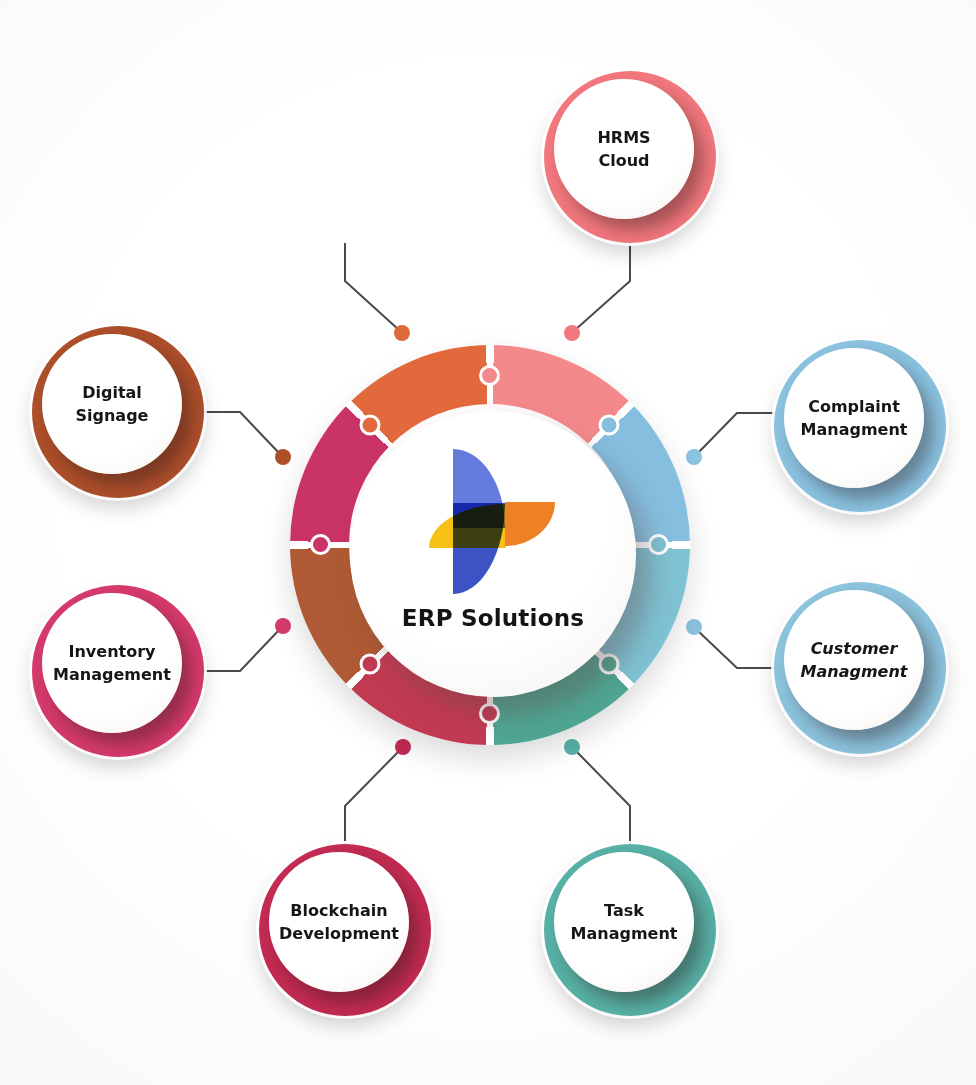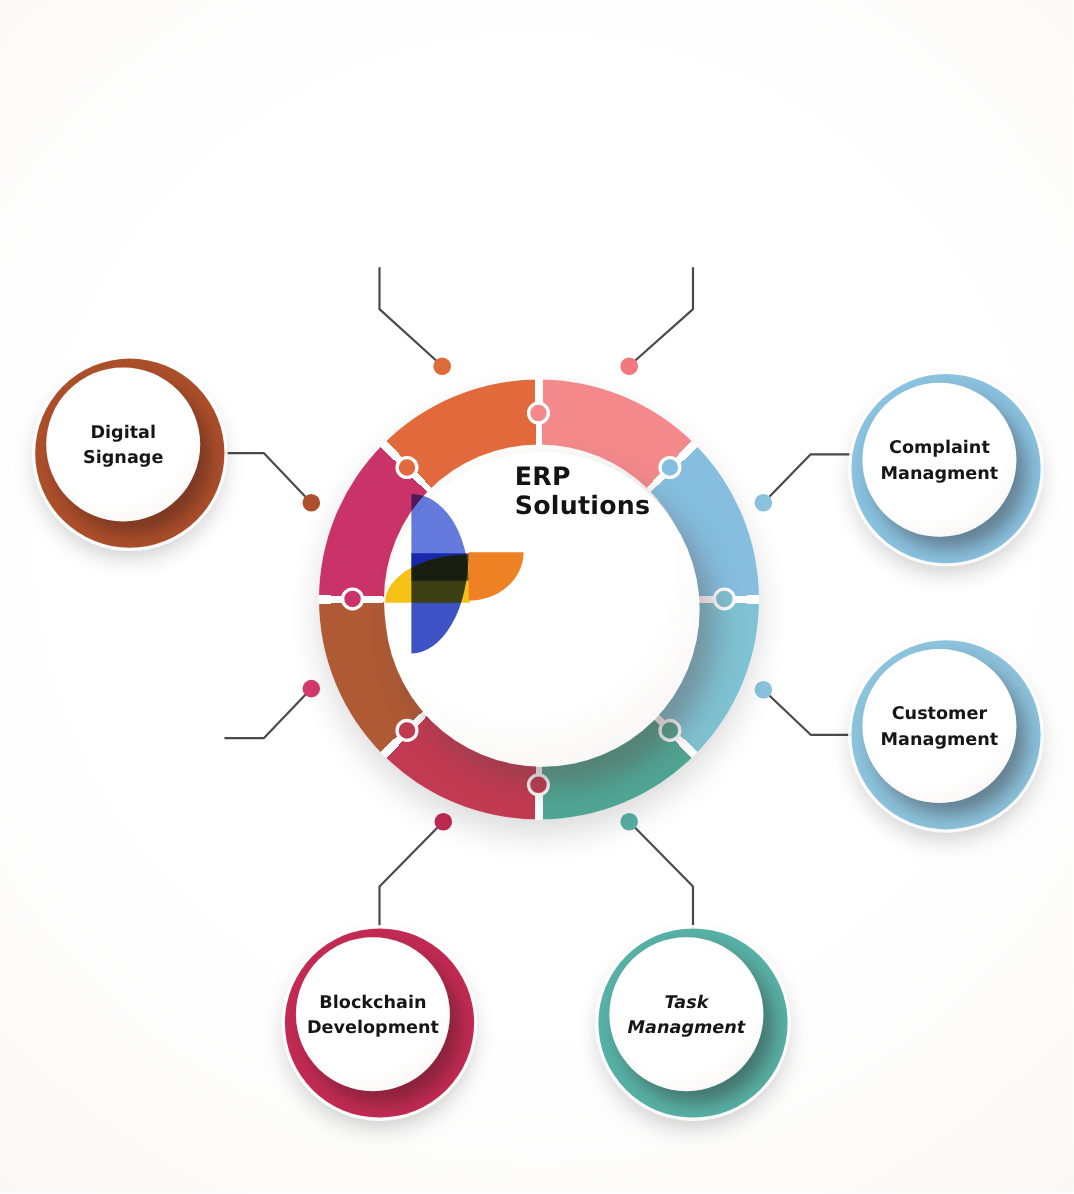--- a/index.html
+++ b/index.html
@@ -17,21 +17,21 @@
   .center{position:absolute;left:290px;top:345px;width:400px;height:400px;}
   .ring{position:absolute;inset:0;border-radius:50%;
         box-shadow:0 14px 30px rgba(0,0,0,.14);}
   .hole{position:absolute;left:59px;top:59px;width:282px;height:282px;border-radius:50%;background:#fdfcfb;}
   .nub{position:absolute;left:calc(50% - 11px);top:calc(50% - 11px);
        width:15px;height:15px;border:3.5px solid #fff;border-radius:50%;
        transform:rotate(var(--a)) translateY(-169px);}
   .disc{position:absolute;left:60px;top:66px;width:286px;height:286px;border-radius:50%;
         background:radial-gradient(circle at 42% 35%, #ffffff 55%, #f3f0ee 100%);
         box-shadow:14px 18px 26px rgba(95,70,70,.38);
-        display:flex;align-items:flex-start;}
+        display:flex;flex-direction:column;align-items:center;}
   .logo{position:relative;width:128px;height:146px;margin-top:38px;}
   .petal{position:absolute;display:block;}
   .p-yellow{left:0;top:55px;width:77px;height:44px;border-radius:100% 0 0 0;}
   .p-orange{left:76px;top:53px;width:50px;height:44px;border-radius:0 0 100% 0;}
   .p-blue-top{left:24px;top:0;width:52px;height:79px;border-radius:0 100% 0 0;
               mix-blend-mode:multiply;opacity:.88;}
   .p-blue-bottom{left:24px;top:54px;width:52px;height:91px;border-radius:0 0 100% 0;
               mix-blend-mode:multiply;opacity:.92;}
   .center-label{margin-top:10px;font-size:23px;font-weight:700;color:#141414;letter-spacing:.2px;}
   
@@ -39,22 +39,22 @@
              box-shadow:0 0 0 3px rgba(255,255,255,.9), 0 10px 20px rgba(0,0,0,.18);}
   .s-disc{position:absolute;left:10px;top:8px;width:140px;height:140px;border-radius:50%;
           background:radial-gradient(circle at 42% 35%, #ffffff 60%, #f2efec 100%);
           box-shadow:9px 11px 16px rgba(40,20,20,.38);
           display:flex;align-items:center;justify-content:center;}
   .s-label{text-align:center;font-size:16px;font-weight:700;color:#161616;line-height:1.45;}
   .s-label span{display:block;}
   .sat-manufacturing{left:259px;top:71px;}
   .sat-hrms{left:544px;top:71px;}
   .sat-complaint{left:774px;top:340px;}
-  .sat-customer{left:774px;top:582px;}
-  .sat-task{left:544px;top:844px;font-style:italic;}
+  .sat-customer{left:774px;top:582px;font-style:italic;}
+  .sat-task{left:544px;top:844px;}
   .sat-blockchain{left:259px;top:844px;}
   .sat-digital{left:32px;top:585px;}
   .sat-inventory{left:32px;top:326px;}
 </style>
 </head>
 <body>
 
 <div class="canvas">
 
   <svg class="connectors" viewBox="0 0 976 1085">
@@ -108,20 +108,28 @@
         <span class="petal p-yellow" style="background: rgb(246, 193, 22);"></span>
         <span class="petal p-orange" style="background: rgb(239, 129, 37);"></span>
         <span class="petal p-blue-top" style="background: rgb(78, 104, 216);"></span>
         <span class="petal p-blue-bottom" style="background: rgb(44, 68, 192);"></span>
       </div>
       <div class="center-label">ERP Solutions</div>
     </div>
   </div>
 
 
+  <div class="satellite sat-hrms" style="background: rgb(242, 120, 126);">
+    <div class="s-disc">
+      <div class="s-label">
+        <span>HRMS</span>
+        <span>Cloud</span>
+      </div>
+    </div>
+  </div>
 
   <div class="satellite sat-complaint" style="background: rgb(138, 194, 224);">
     <div class="s-disc">
       <div class="s-label">
         <span>Complaint</span>
         <span>Managment</span>
       </div>
     </div>
   </div>
 
@@ -154,14 +162,22 @@
 
   <div class="satellite sat-inventory" style="background: rgb(173, 79, 43);">
     <div class="s-disc">
       <div class="s-label">
         <span>Digital</span>
         <span>Signage</span>
       </div>
     </div>
   </div>
 
+  <div class="satellite sat-digital" style="background: rgb(213, 58, 107);">
+    <div class="s-disc">
+      <div class="s-label">
+        <span>Inventory</span>
+        <span>Management</span>
+      </div>
+    </div>
+  </div>
 
 </div>
 
 </body></html>

